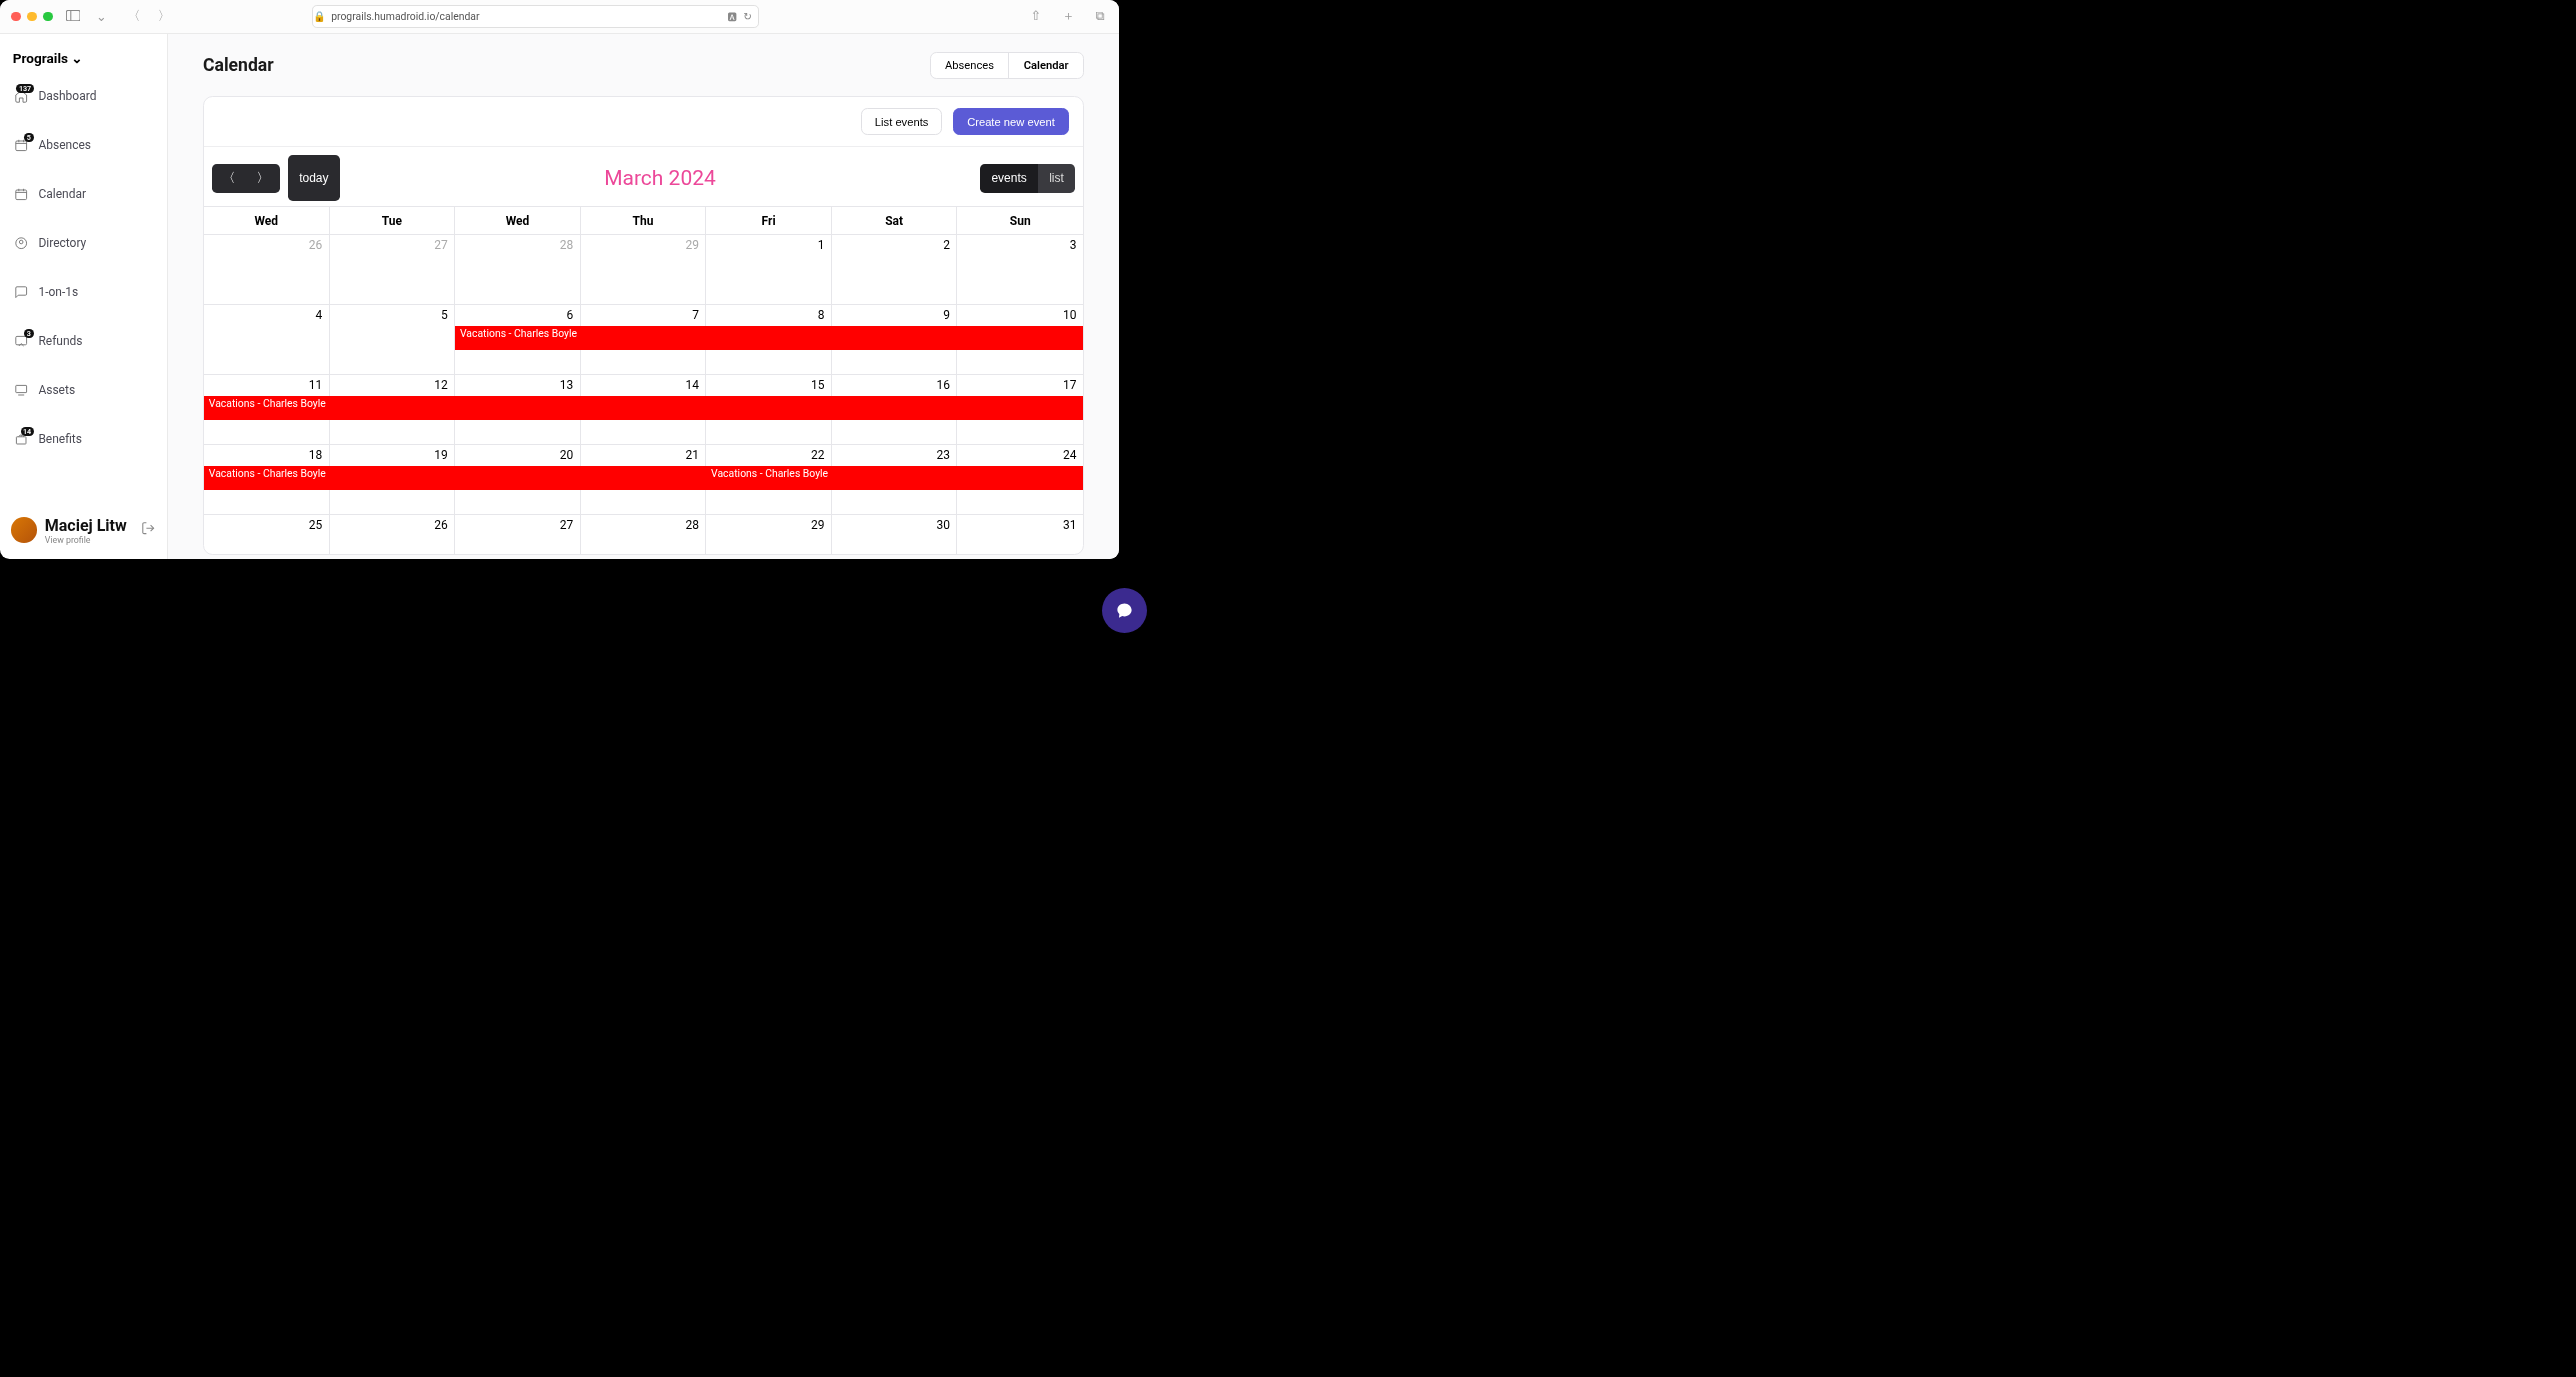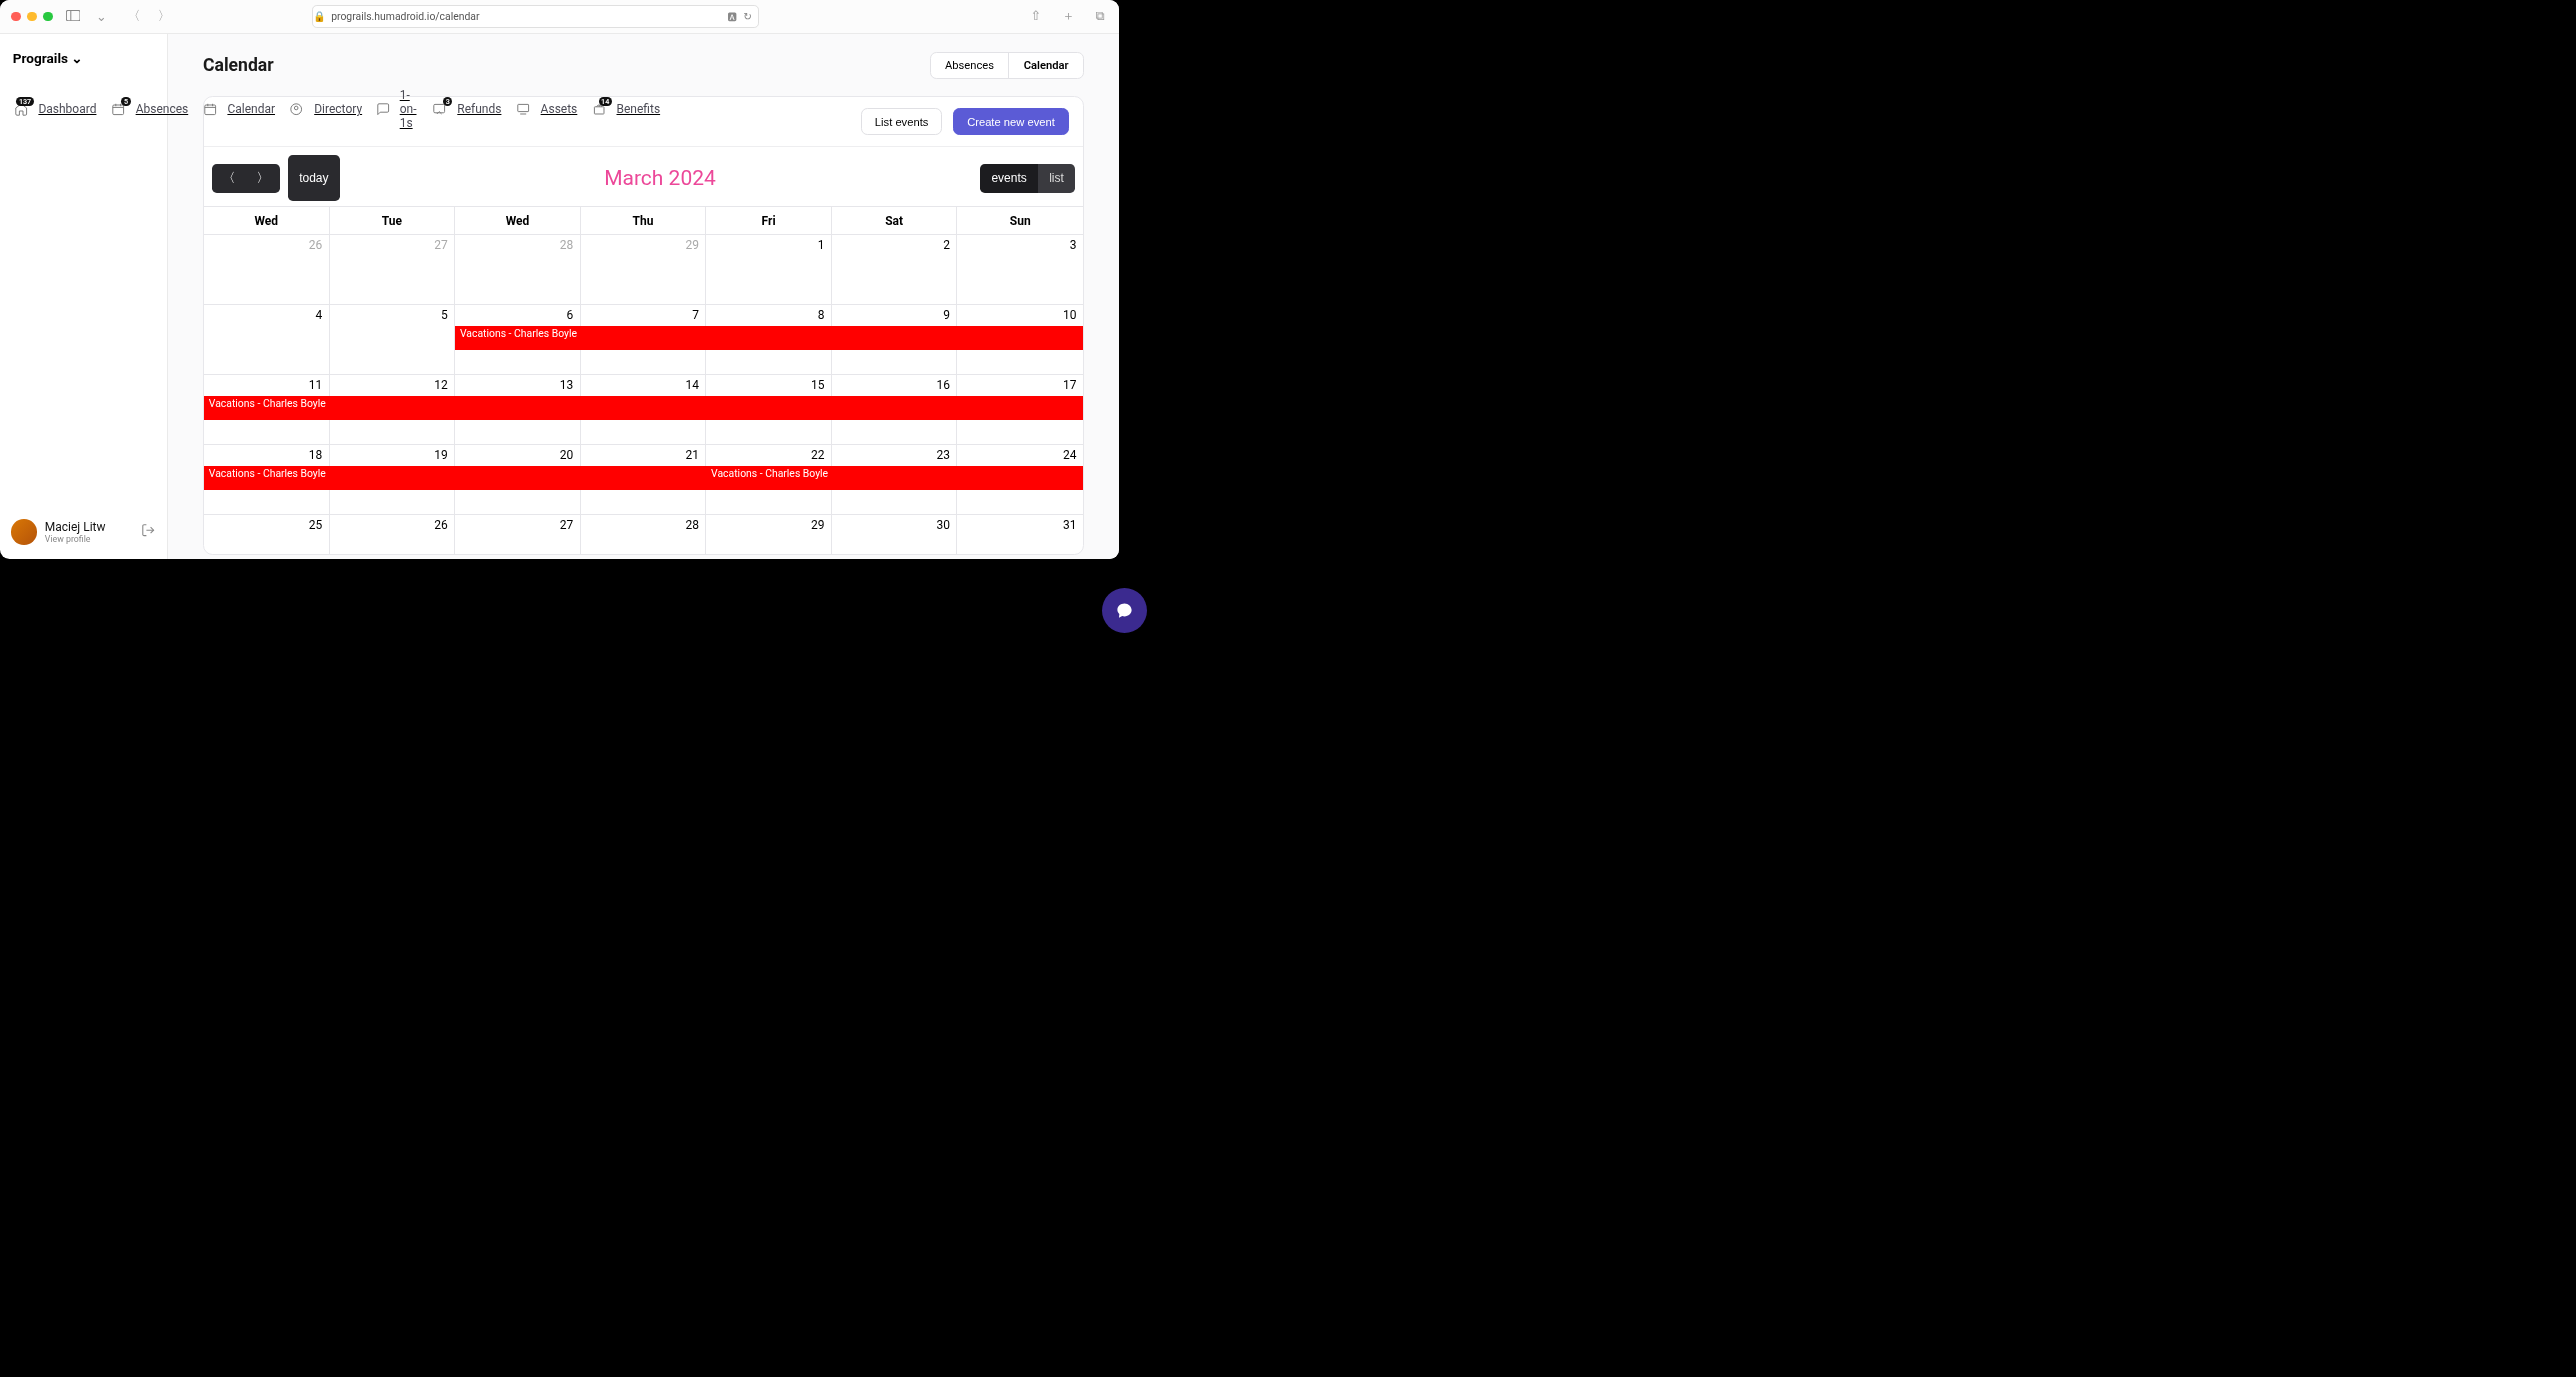--- a/index.html
+++ b/index.html
@@ -71,21 +71,21 @@
 }
 .org-switch {
   font-weight: 700;
   font-size: 13.6px;
   padding: 3.2px 4.8px 14.4px;
   display: flex;
   align-items: center;
   gap: 3.2px;
   cursor: pointer;
 }
-.nav-list { display: flex; flex-direction: row; gap: 4px; text-decoration: underline; }
+.nav-list { display: flex; flex-direction: column; gap: 17px; }
 .nav-item {
   display: flex;
   align-items: center;
   gap: 9.6px;
   padding: 8px 4.8px;
   color: #4b4b55;
   font-size: 12px;
   border-radius: 4.8px;
   cursor: pointer;
   position: relative;
@@ -110,21 +110,21 @@
   margin-top: auto;
   display: flex;
   align-items: center;
   gap: 8px;
   padding: 6.4px 3.2px;
 }
 .avatar {
   width: 25.6px; height: 25.6px; border-radius: 50%; background: linear-gradient(135deg,#d97706,#b45309);
 }
 .user-meta { flex:1; }
-.user-name { font-size: 12px; font-weight: 400; color:#111; }
+.user-name { font-size: 16px; font-weight: 700; color:#111; }
 .user-sub { font-size: 8.8px; color: #888; }
 .logout-icon { color:#888; cursor:pointer; }
 
 .main {
   flex: 1;
   background: #fafafb;
   display: flex;
   flex-direction: column;
   overflow: hidden;
 }

